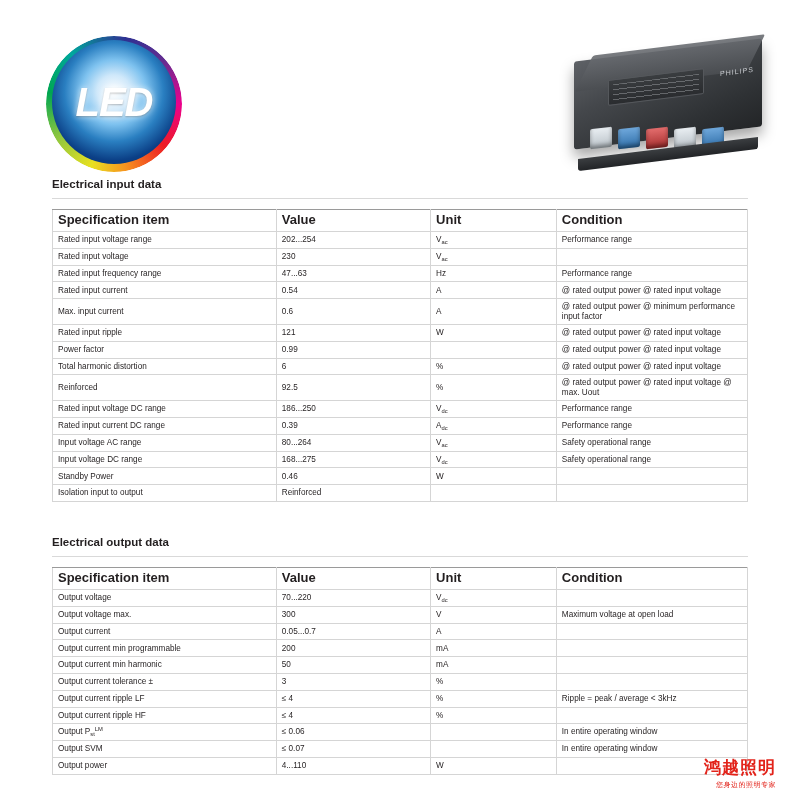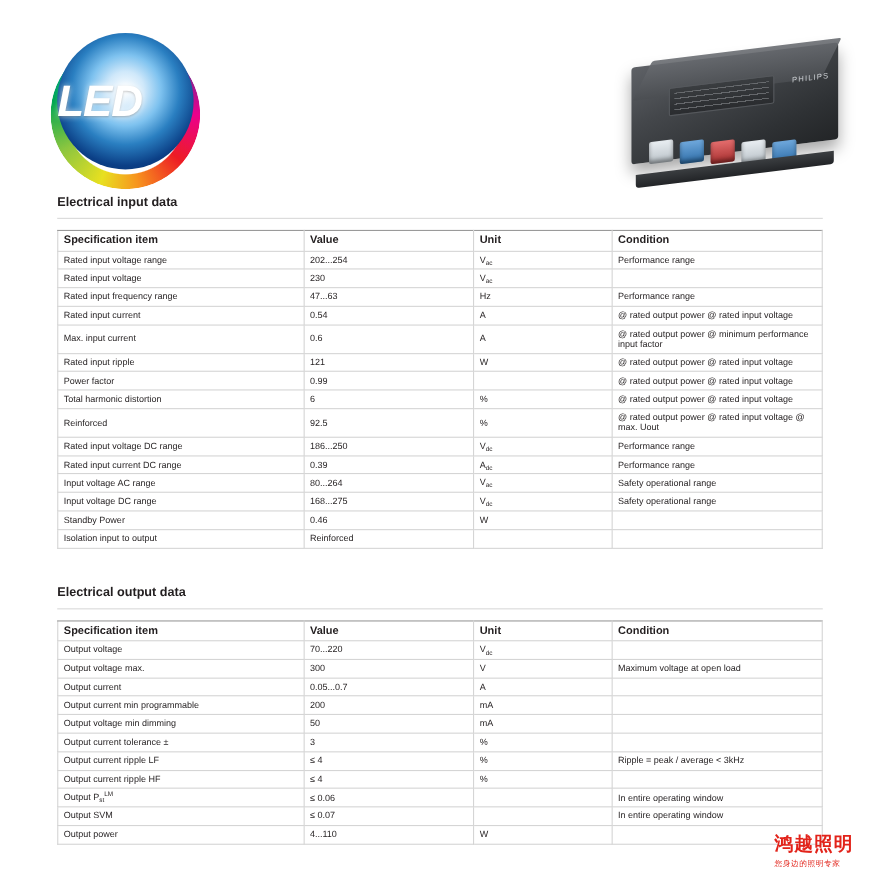--- a/index.html
+++ b/index.html
@@ -10,25 +10,25 @@
     font-family: "Liberation Sans", sans-serif;
     color: #231f20;
     overflow: hidden;
     position: relative;
   }
 
   
   .header { position: relative; height: 178px; }
 
   .led-badge {
-    position: absolute; left: 52px; top: 30px;
+    position: absolute; left: 52px; top: 40px;
     width: 124px; height: 124px; border-radius: 50%;
     background:
       radial-gradient(circle at 50% 42%, #ffffff 0%, #cfe8fa 18%, #7ec2ef 34%, #2a7fc1 52%, #0b3f86 72%, #062a5c 100%);
-    display: flex; align-items: center; justify-content: flex-start;
+    display: flex; align-items: center; justify-content: center;
   }
   .led-ring {
     position: absolute; left: 46px; top: 36px;
     width: 136px; height: 136px; border-radius: 50%;
     background: conic-gradient(
       from 200deg,
       #e8e020 0deg, #8dc63f 40deg, #00a651 80deg,
       #00a79d 120deg, #2e3192 170deg, #662d91 210deg,
       #ec008c 250deg, #ed1c24 290deg, #f7941e 330deg, #e8e020 360deg);
     -webkit-mask: radial-gradient(circle, transparent 54px, #000 55px);
@@ -99,33 +99,33 @@
   th, td {
     border: 1px solid #d5d5d5;
     font-size: 8.2px;
     padding: 3px 5px;
     text-align: left;
     vertical-align: middle;
     line-height: 1.15;
     color: #231f20;
     height: 16.8px;
   }
-  th { font-weight: bold; font-size: 10px; border-top: 1px solid #9a9a9a; margin-top: 48px; }
+  th { font-weight: bold; font-size: 13px; border-top: 1px solid #9a9a9a; margin-top: 48px; }
   thead th { background: #ffffff; }
   col.c-spec  { width: 32.2%; }
   col.c-val   { width: 22.2%; }
   col.c-unit  { width: 18.1%; }
   col.c-cond  { width: 27.5%; }
   sub { font-size: 5.8px; vertical-align: baseline; position: relative; top: 2px; }
   sup { font-size: 5.8px; vertical-align: baseline; position: relative; top: -3px; }
 
   .gap { height: 34px; }
 
   
-  .watermark { position: absolute; right: 24px; bottom: 10px; text-align: left; }
+  .watermark { position: absolute; right: 24px; bottom: 10px; text-align: right; }
   .wm-main { color: #e2231a; font-size: 17px; font-weight: bold; letter-spacing: 1px; }
   .wm-sub  { color: #e2231a; font-size: 7px; letter-spacing: .5px; margin-top: 1px; }
 </style>
 </head>
 <body>
 
 <div class="header">
   <div class="led-ring"></div>
   <div class="led-badge">
     <span class="led-text">LED</span>
@@ -297,21 +297,21 @@
           <td>A</td>
           <td></td>
         </tr>
         <tr>
           <td>Output current min programmable</td>
           <td>200</td>
           <td>mA</td>
           <td></td>
         </tr>
         <tr>
-          <td>Output voltage min dimming</td>
+          <td>Output current min harmonic</td>
           <td>50</td>
           <td>mA</td>
           <td></td>
         </tr>
         <tr>
           <td>Output current tolerance ±</td>
           <td>3</td>
           <td>%</td>
           <td></td>
         </tr>

